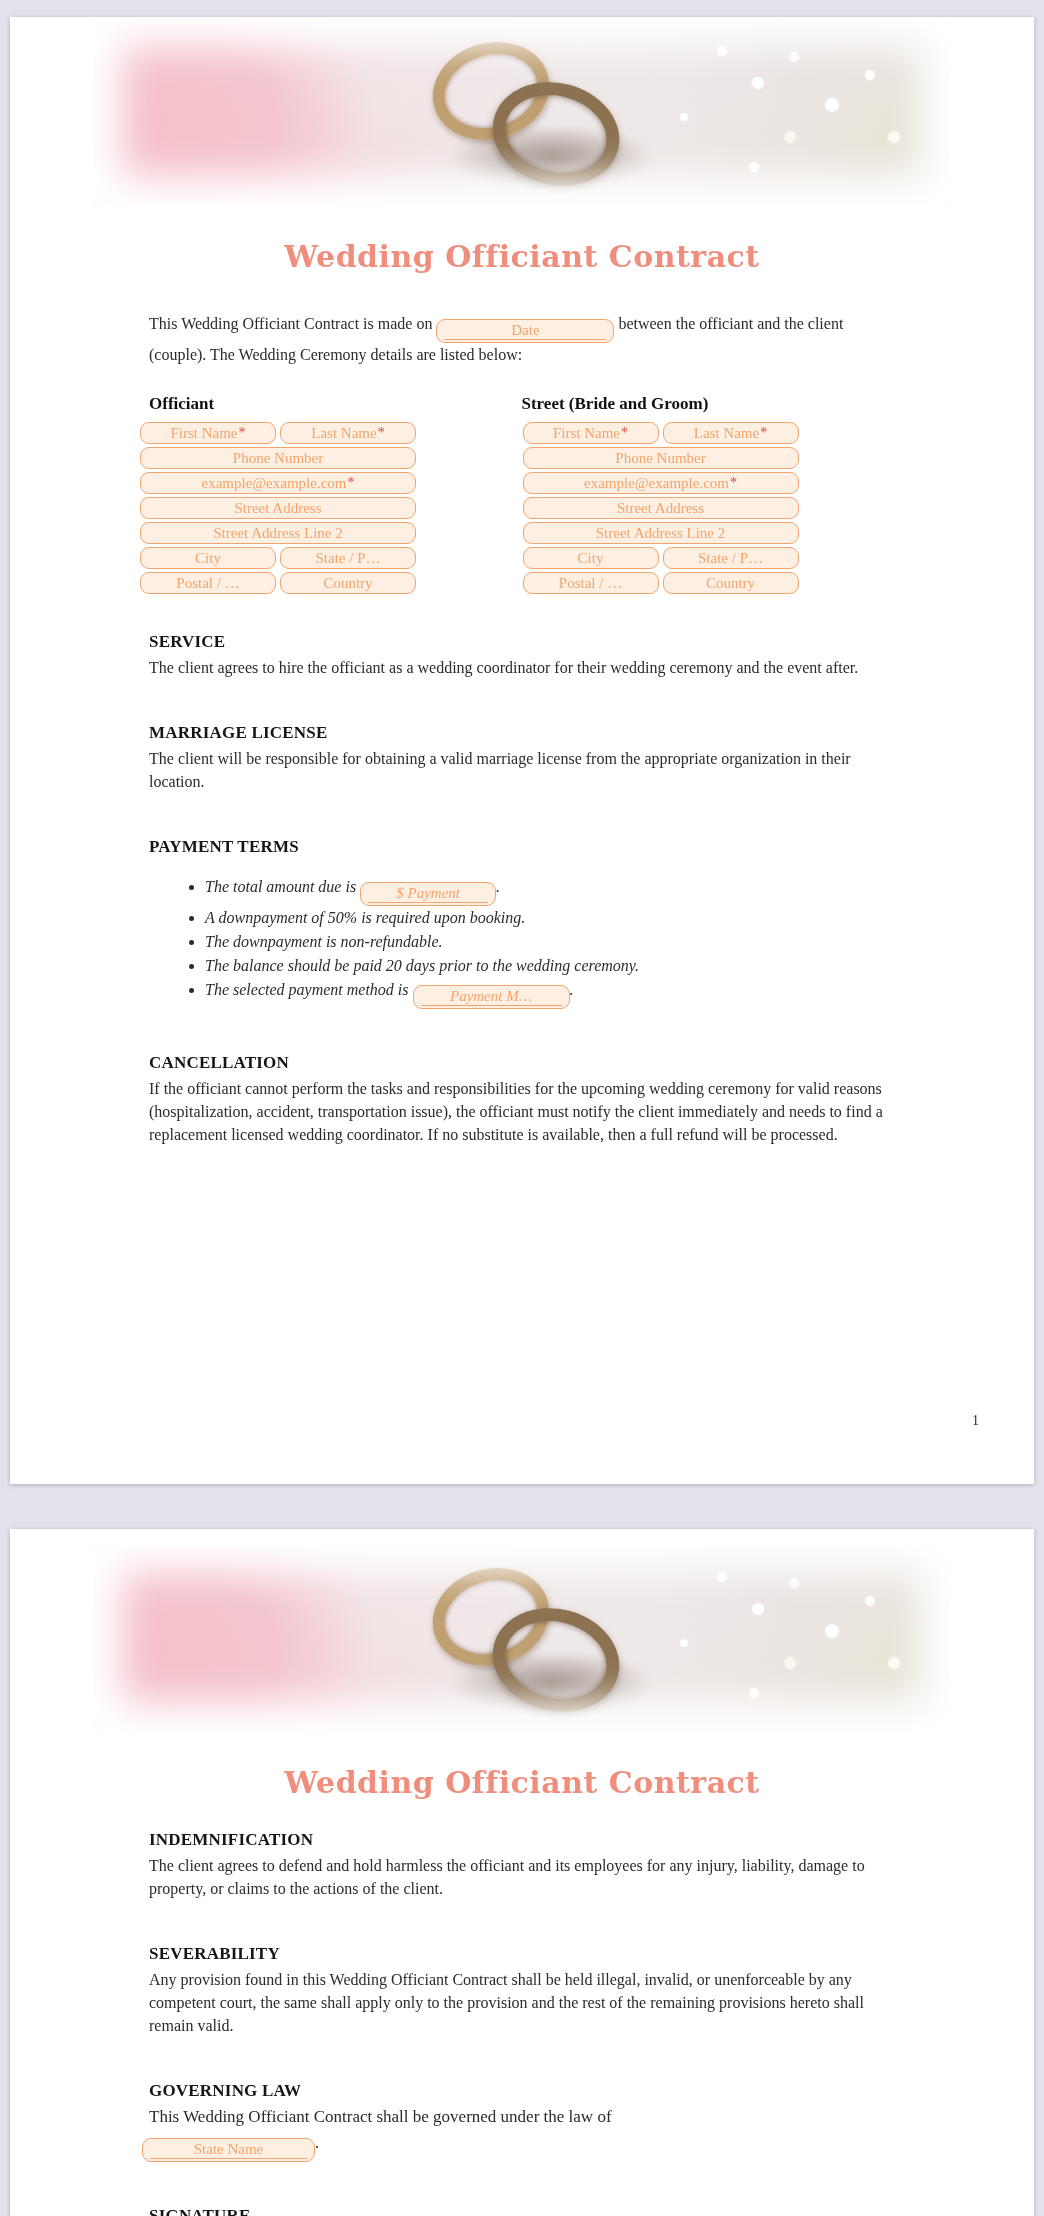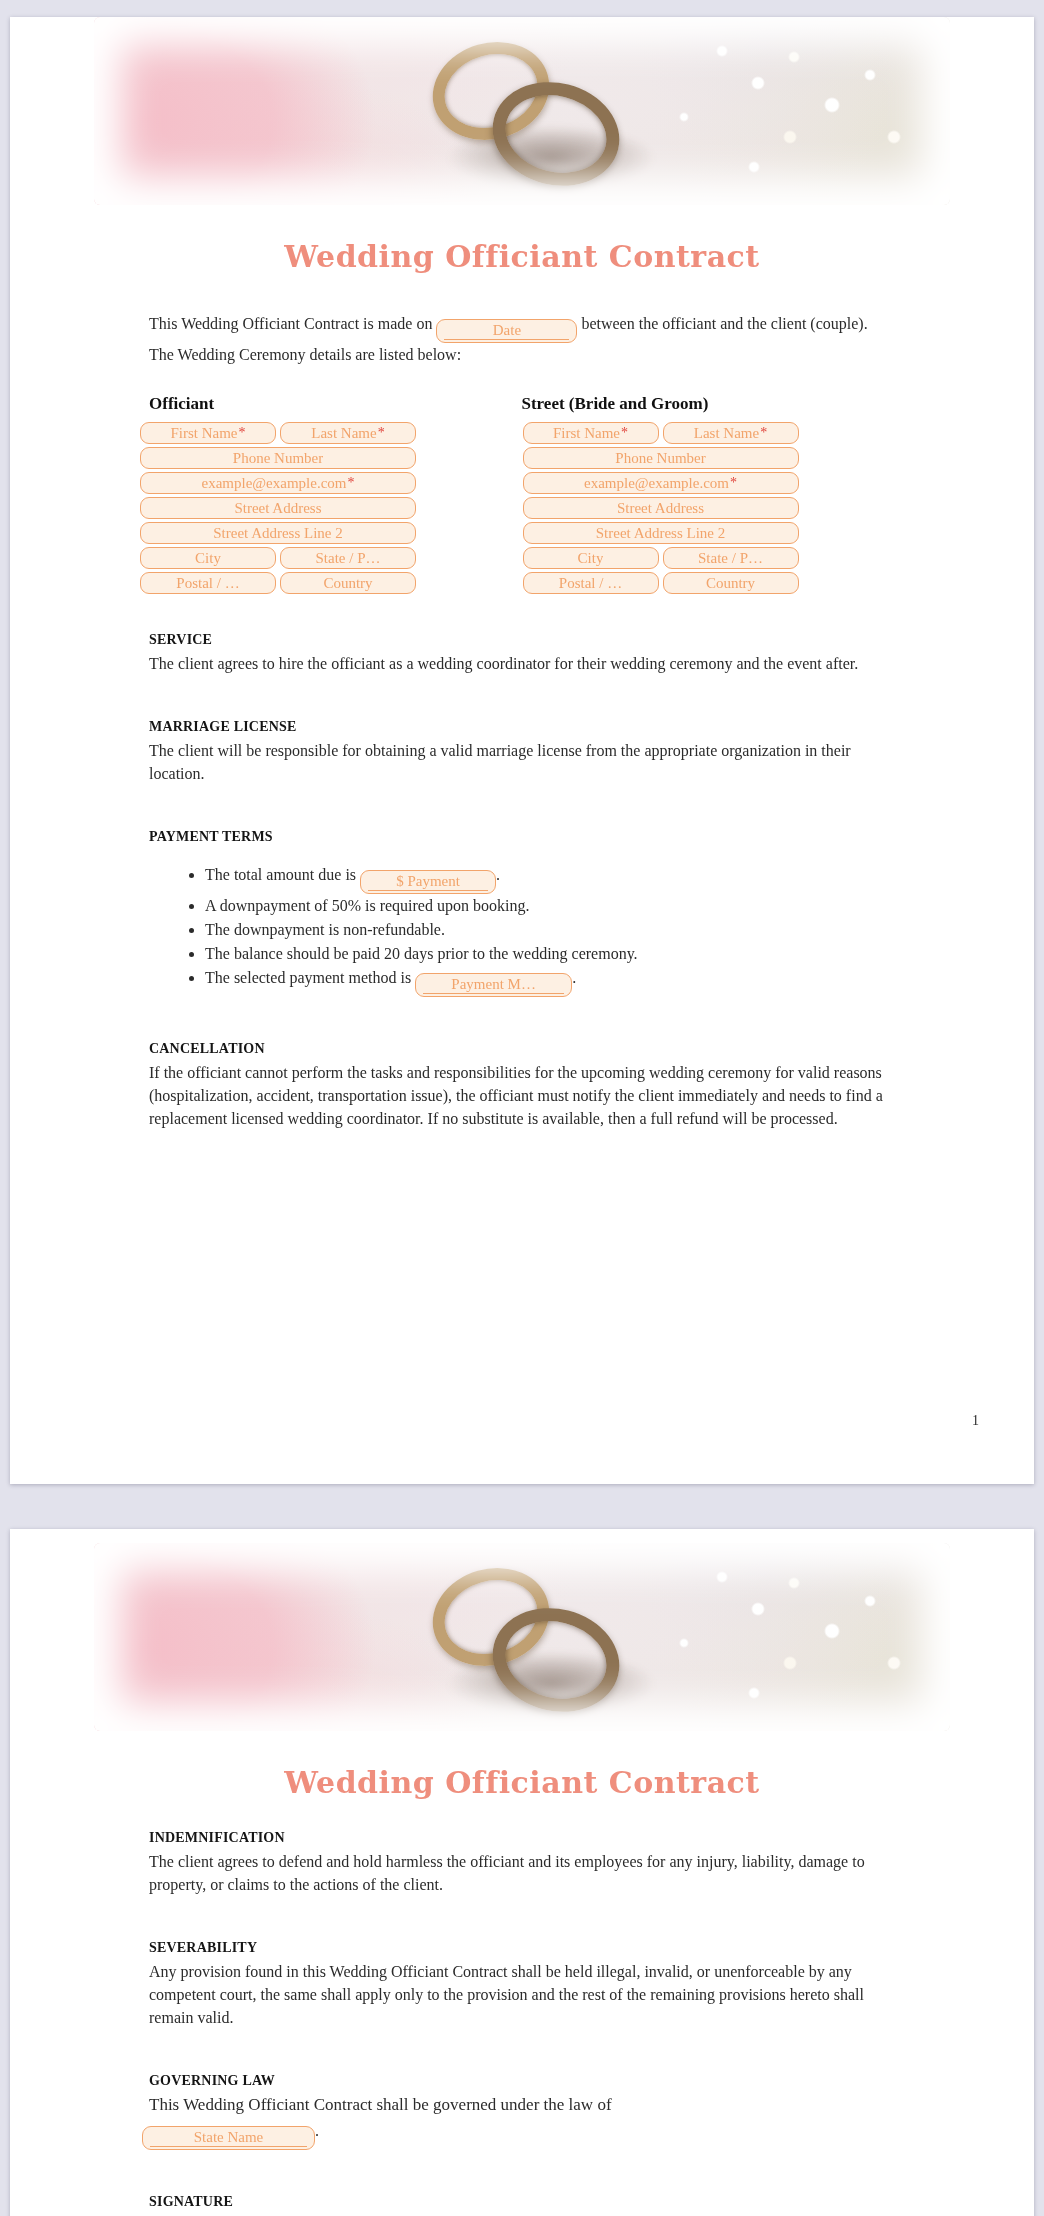--- a/index.html
+++ b/index.html
@@ -63,42 +63,42 @@
   .photo-fade { position:absolute; inset:0; box-shadow:inset 0 0 38px 28px #fff; }
 
   
   h1.doc-title {
     margin-top:34px; text-align:center;
     font-family:"DejaVu Serif", serif; font-weight:bold;
     font-size:30px; color:#ef8e7d; letter-spacing:.5px;
   }
   .intro { margin-top:38px; font-size:16px; line-height:23px; }
   .sec h4 {
-    font-size:14px; font-weight:bold; color:#151515; letter-spacing:.2px;
+    font-size:17px; font-weight:bold; color:#151515; letter-spacing:.2px;
     margin-bottom:4px;
   }
   .sec p { font-size:16px; line-height:23px; }
   .sec { margin-top:44px; }
   .sec.first-p1 { margin-top:38px; }
   .sec.first-p2 { margin-top:30px; }
-  ul.bullets { margin-top:18px; padding-left:56px; }
+  ul.bullets { margin-top:18px; padding-left:56px;font-style:italic; }
   ul.bullets li { font-size:16px; line-height:24px; color:#2b2b2b; }
 
   
   .inline-field {
     display:inline-flex; height:24px; padding:0 7px;
     border:1.5px solid #f2a46b; border-radius:9px; background:#fdf0e3;
     vertical-align:-6px; cursor:text;
   }
   .inline-field .uline {
     flex:1; text-align:center; color:#f2a46b; font-size:15px; line-height:20px;
     border-bottom:1px solid #f2a46b; margin-bottom:2px;
     white-space:nowrap; overflow:hidden;
   }
-  .if-date { width:141px; }
+  .if-date { width:178px; }
   .if-amount { width:136px; }
   .if-method { width:157px; }
   .if-state { width:173px; margin-left:-7px; }
 
   .parties { display:flex; margin-top:28px; }
   .party { width:376px; }
   .party h3 { font-size:17px; font-weight:bold; color:#101010; }
   .fields {
     margin-top:8px; width:277px;
     display:flex; flex-wrap:wrap; column-gap:4px; row-gap:3px;justify-content:flex-end;

